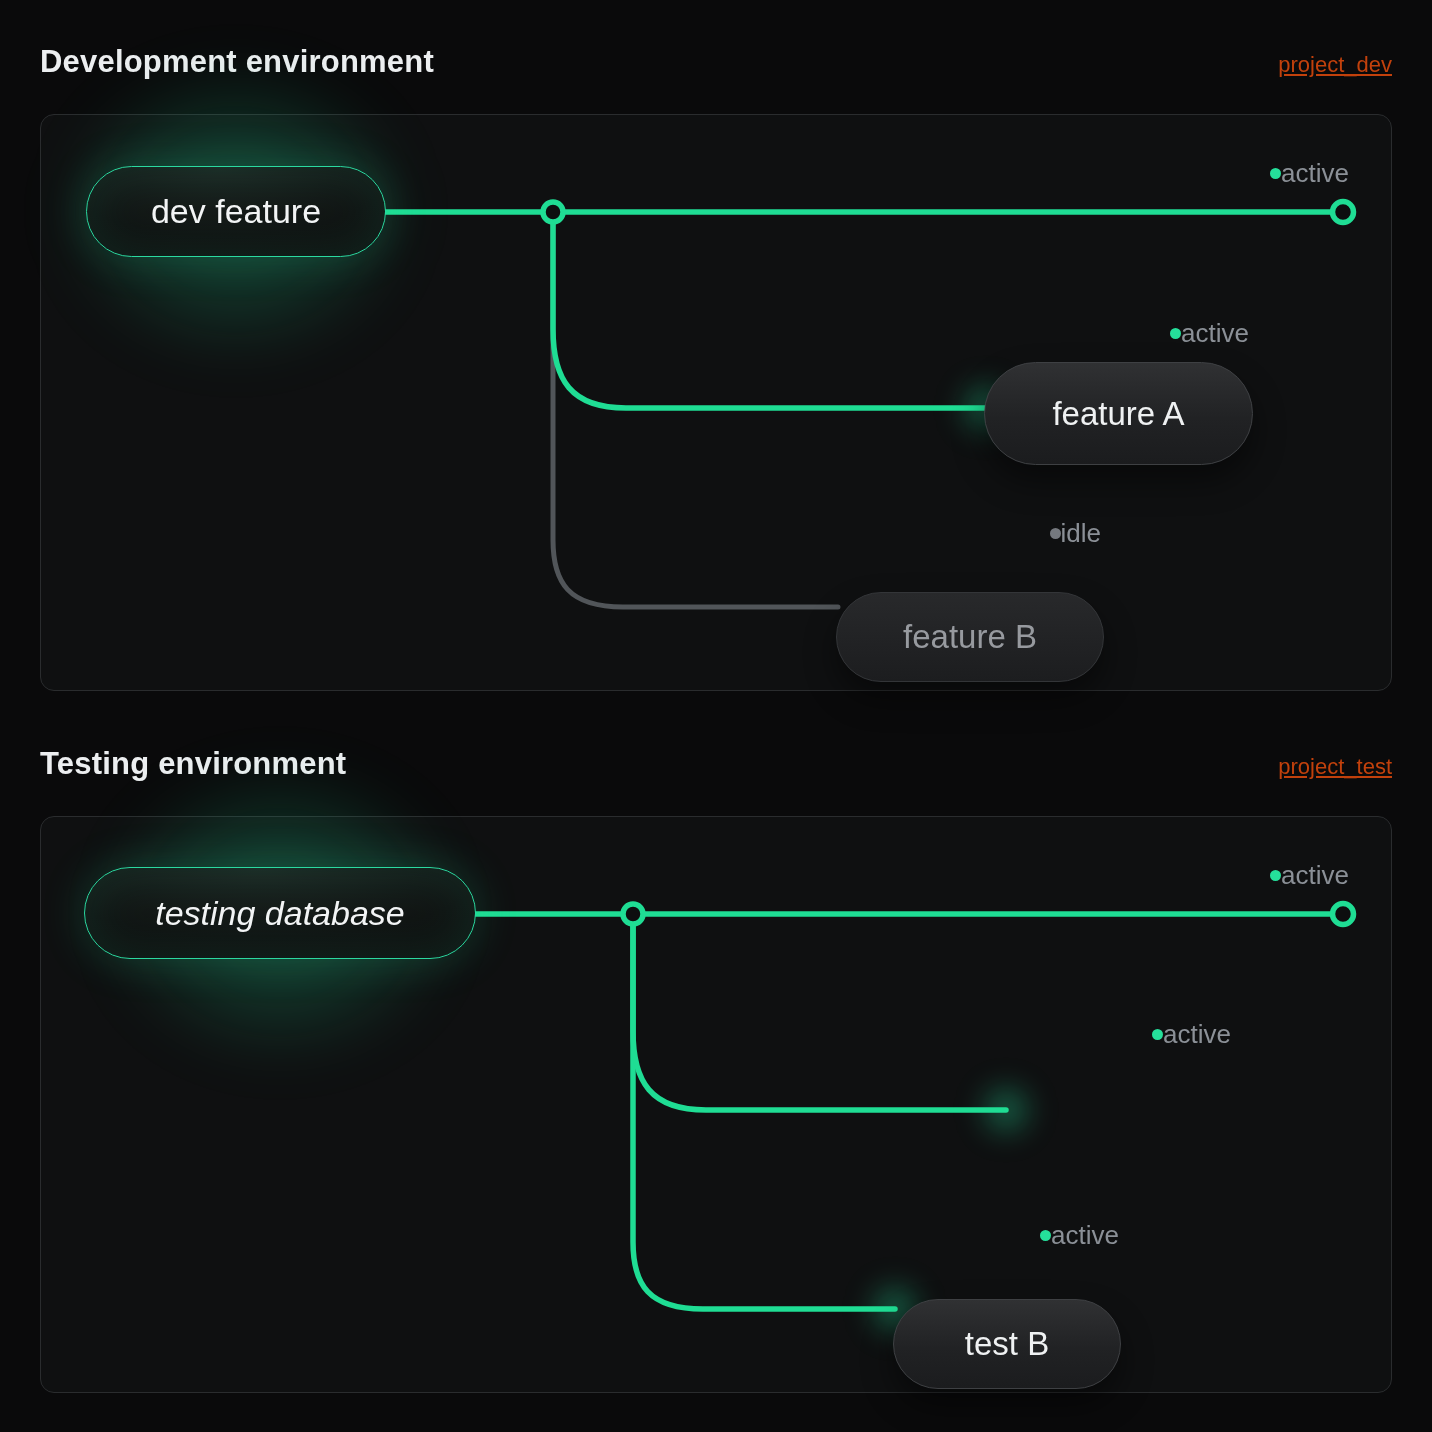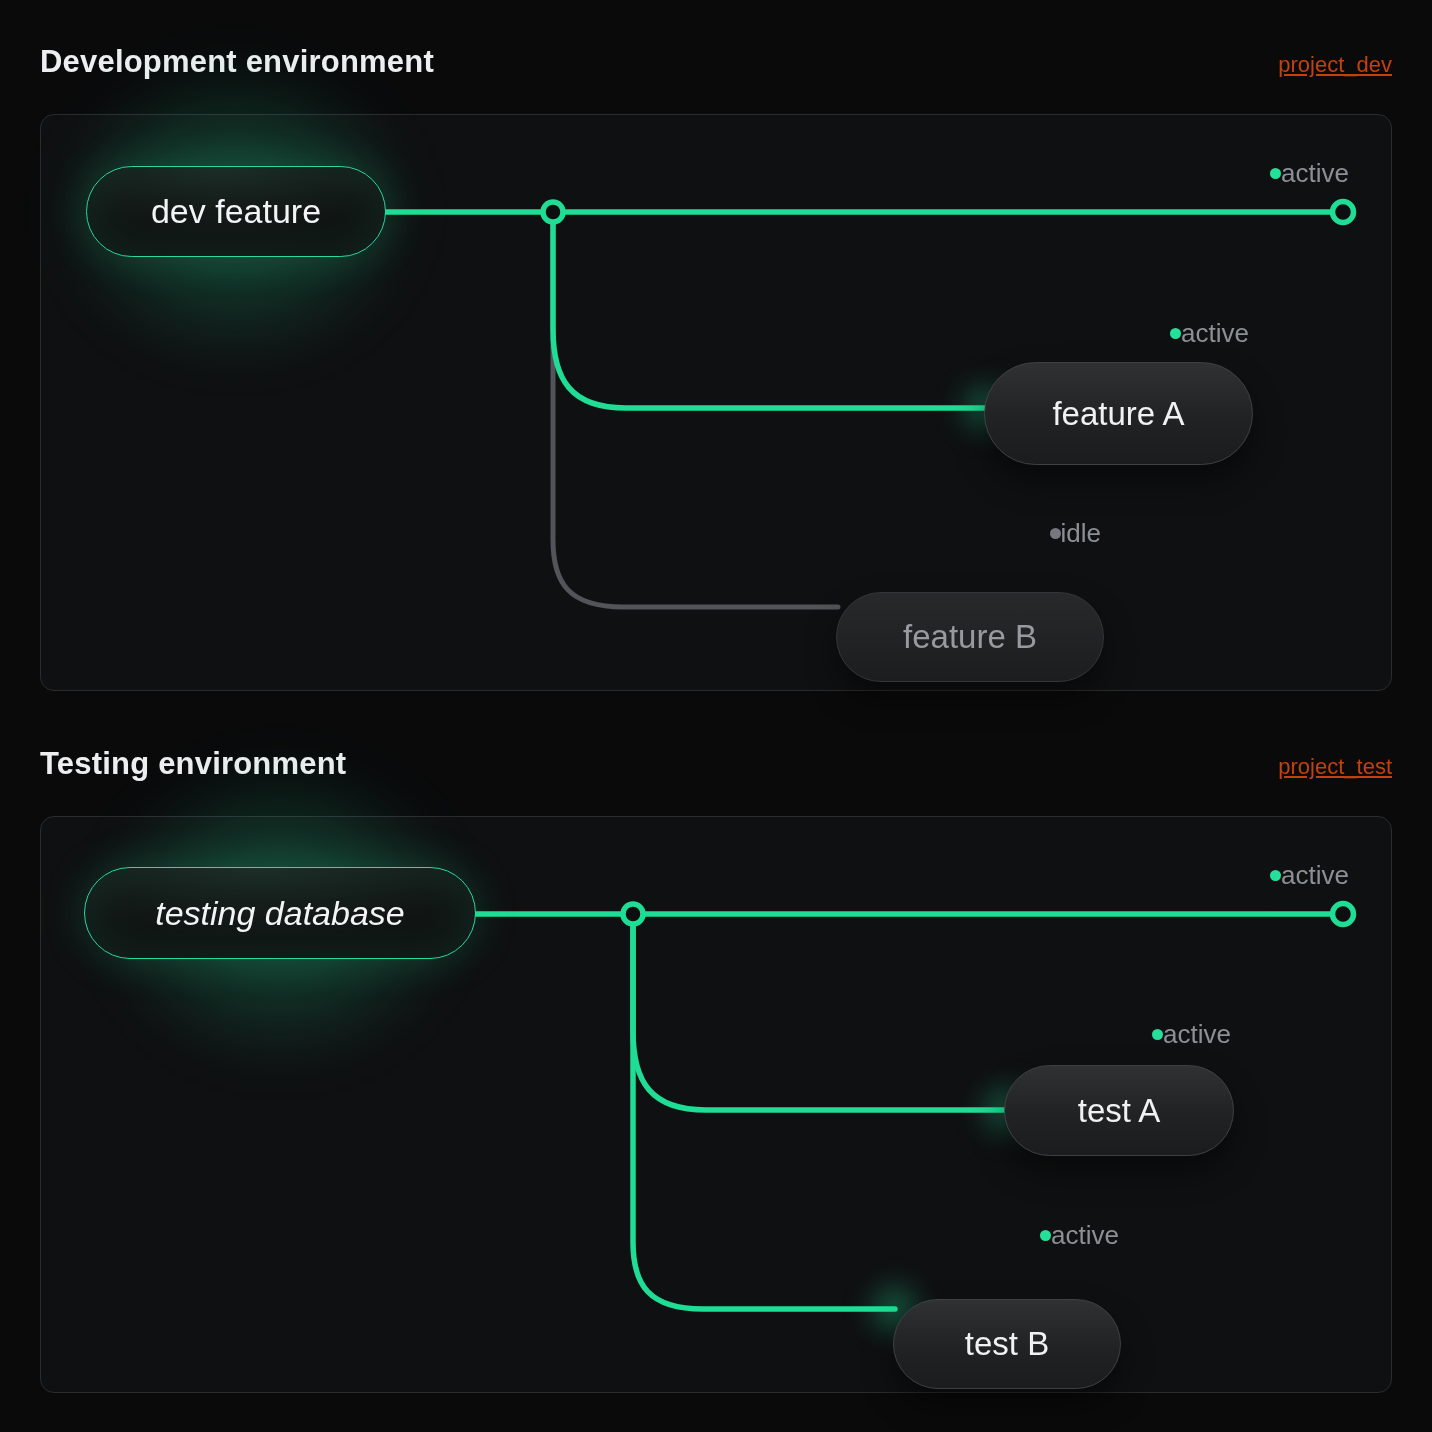--- a/index.html
+++ b/index.html
@@ -188,23 +188,20 @@
 
     <div class="status p2-status-trunk">
       <span class="dot active"></span>
       <span>active</span>
     </div>
 
     <div class="status p2-status-branchA">
       <span class="dot active"></span>
       <span>active</span>
     </div>
-    <div class="node branch-node p2-branchA">
-      <span>test A</span>
-    </div>
 
     <div class="status p2-status-branchB">
       <span class="dot active"></span>
       <span>active</span>
     </div>
     <div class="node branch-node p2-branchB">
       <span>test B</span>
     </div>
   </div>
 

